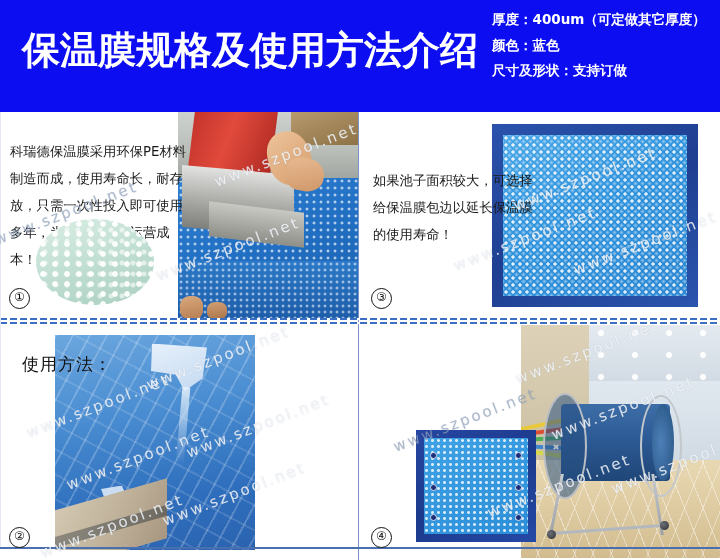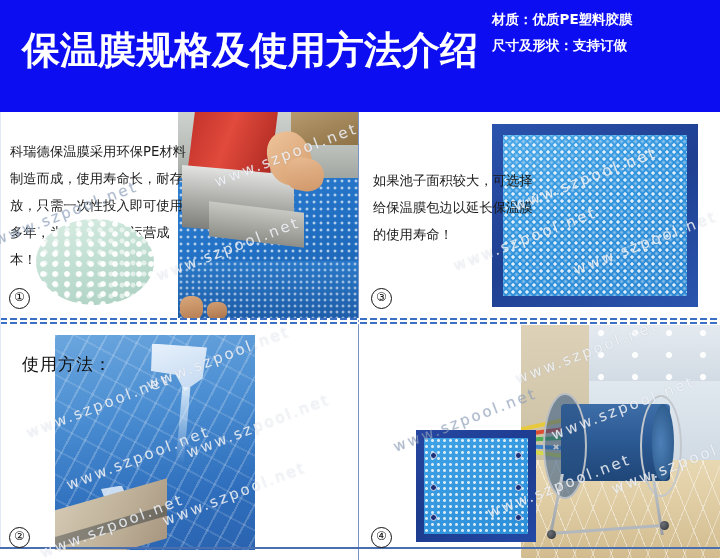--- a/index.html
+++ b/index.html
@@ -380,21 +380,22 @@
   .wm.dark { color: rgba(150,165,190,0.55); }
 </style>
 </head>
 <body>
 
 <div id="page">
 
   <div id="header">
     <div id="header-title">保温膜规格及使用方法介绍</div>
     <div id="spec-list">
-      <div class="spec-row">材质：优质PE塑料胶膜</div>
+      <div class="spec-row">厚度：400um（可定做其它厚度）</div>
+      <div class="spec-row">颜色：蓝色</div>
       <div class="spec-row">尺寸及形状：支持订做</div>
     </div>
   </div>
 
   <div id="grid">
 
     <div class="panel" id="panel1">
       <div class="photo" id="ph1">
         <div class="bg-wall"></div>
         <div class="wood"></div>

